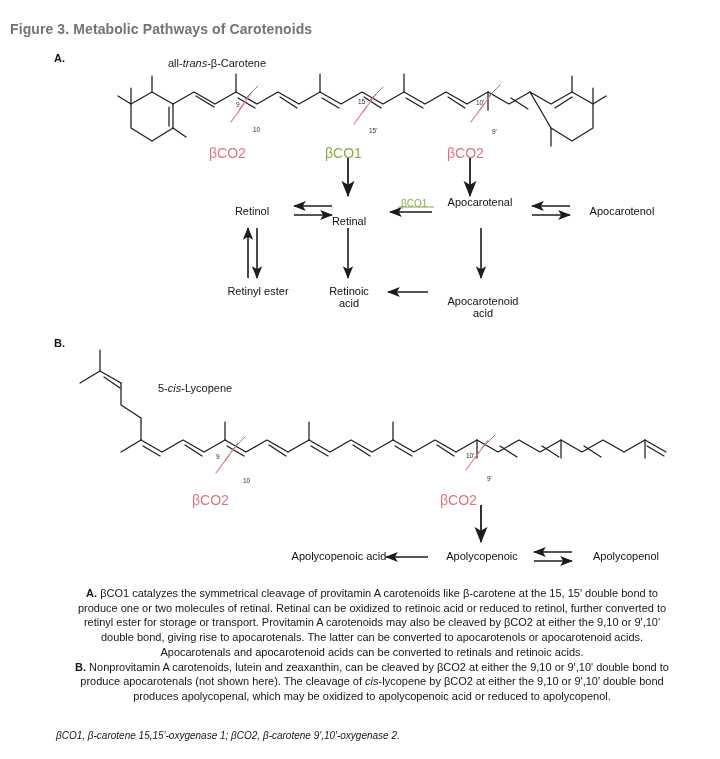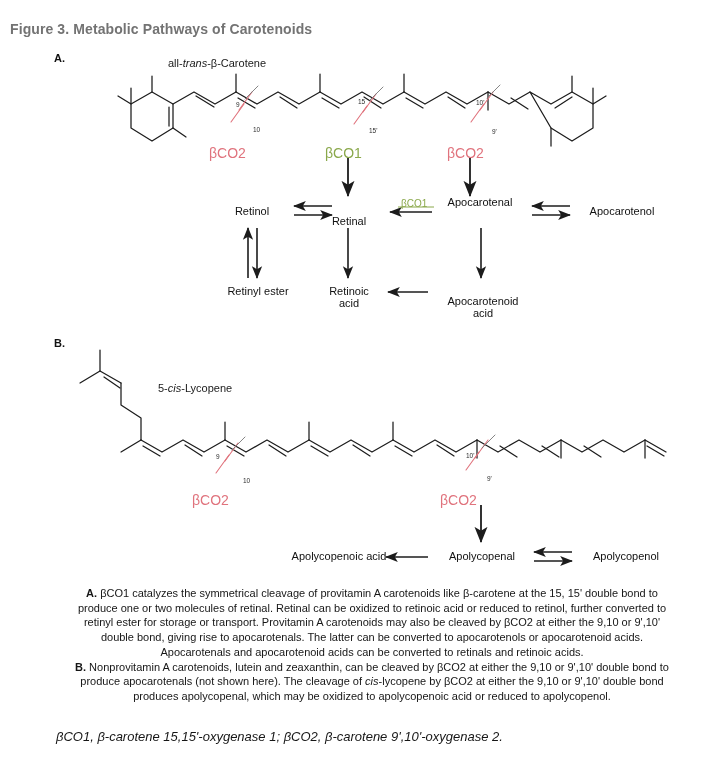--- a/index.html
+++ b/index.html
@@ -36,21 +36,21 @@
   svg.overlay{position:absolute;left:0;top:0;width:720px;height:759px;pointer-events:none;}
 
   .caption{
     position:absolute;left:72px;top:586px;width:600px;
     font-size:11px;line-height:1.34;color:#161616;text-align:center;
   }
   .caption b{font-weight:bold;}
   .caption i{font-style:italic;}
   .abbrev{
     position:absolute;left:56px;top:729px;width:620px;
-    font-size:13px;font-style:italic;color:#161616;line-height:1.3;
+    font-size:10px;font-style:italic;color:#161616;line-height:1.3;
   }
   .cap-p{margin:0 0 0 0;}
 </style>
 </head>
 <body>
 
 <div id="figure-root">
 
   <div class="fig-title">Figure 3. Metabolic Pathways of Carotenoids</div>
 
@@ -86,21 +86,21 @@
 
   <div class="pos" style="left:216px;top:453px;">9</div>
   <div class="pos" style="left:243px;top:477px;">10</div>
   <div class="pos" style="left:466px;top:452px;">10'</div>
   <div class="pos" style="left:487px;top:475px;">9'</div>
 
   <div class="enz co2" style="left:192px;top:492px;">βCO2</div>
   <div class="enz co2" style="left:440px;top:492px;">βCO2</div>
 
   <div class="node" style="left:274px;top:550px;width:130px;">Apolycopenoic acid</div>
-  <div class="node" style="left:432px;top:550px;width:100px;">Apolycopenal</div>
+  <div class="node" style="left:432px;top:550px;width:100px;">Apolycopenoic</div>
   <div class="node" style="left:576px;top:550px;width:100px;">Apolycopenol</div>
 
   <svg class="overlay" viewBox="0 0 720 759">
     <defs>
       <marker id="ah" markerWidth="9" markerHeight="8" refX="8.4" refY="4" orient="auto">
         <path d="M0,0.4 L9,4 L0,7.6 L2.1,4 Z" fill="#1c1c1c"></path>
       </marker>
       <marker id="ahs" markerWidth="8" markerHeight="7" refX="7.4" refY="3.5" orient="auto">
         <path d="M0,0.3 L8,3.5 L0,6.7 L1.9,3.5 Z" fill="#1c1c1c"></path>
       </marker>

